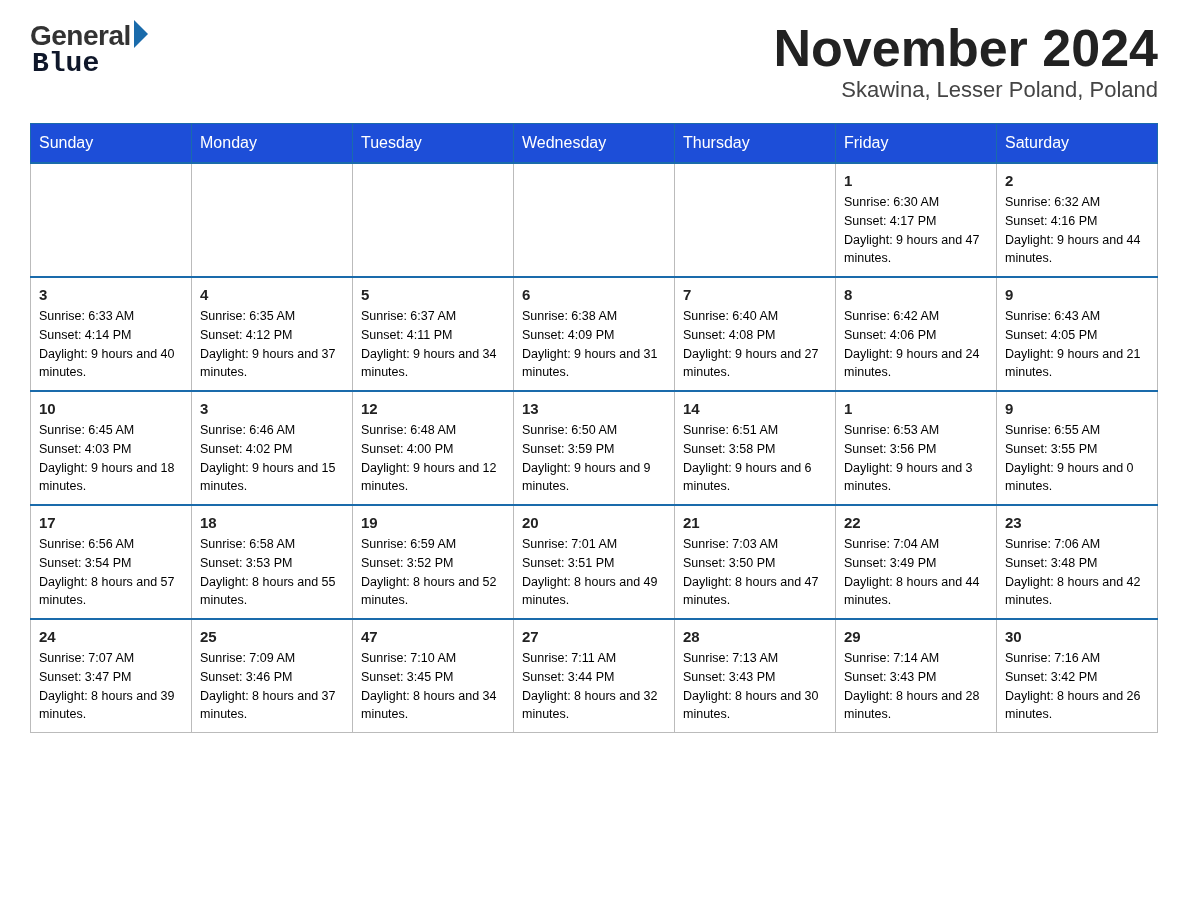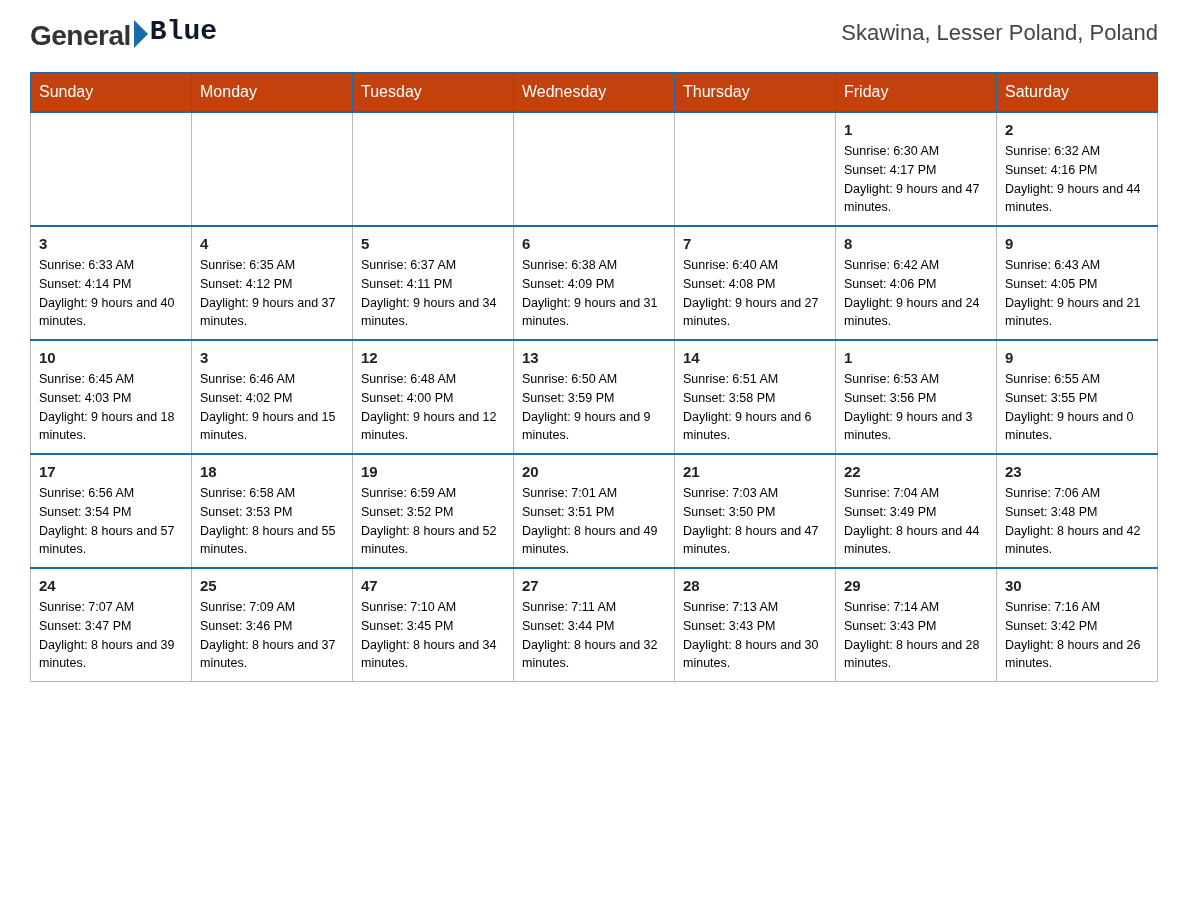--- a/index.html
+++ b/index.html
@@ -11,21 +11,21 @@
       padding: 20px 30px;
     }
     .header-area {
       display: flex;
       justify-content: space-between;
       align-items: flex-start;
       margin-bottom: 20px;
     }
     .logo {
       display: flex;
-      flex-direction: row;
+      flex-direction: column;
       align-items: flex-start;
     }
     .logo-top {
       display: flex;
       align-items: center;
     }
     .logo-general {
       font-size: 28px;
       font-weight: bold;
       color: #333;
@@ -60,21 +60,21 @@
     .location-title {
       font-size: 22px;
       color: #444;
     }
     .calendar {
       width: 100%;
       border-collapse: collapse;
       border: 1px solid #aaa;
     }
     .calendar th {
-      background-color: #c2410c;
+      background-color: #1d4ed8;
       color: #fff;
       padding: 10px 8px;
       font-size: 16px;
       font-weight: normal;
       text-align: left;
       border: 1px solid #1a6bab;
     }
     .calendar td {
       vertical-align: top;
       padding: 8px 8px;
@@ -109,20 +109,21 @@
 
 <div class="header-area">
   <div class="logo">
     <div class="logo-top">
       <span class="logo-general">General</span>
       <div class="logo-triangle"></div>
     </div>
     <span class="logo-blue">Blue</span>
   </div>
   <div class="title-area">
+    <div class="month-title">November 2024</div>
     <div class="location-title">Skawina, Lesser Poland, Poland</div>
   </div>
 </div>
 
 <table class="calendar">
   <thead>
     <tr>
 
     <th>Sunday</th>
         <th>Monday</th>

